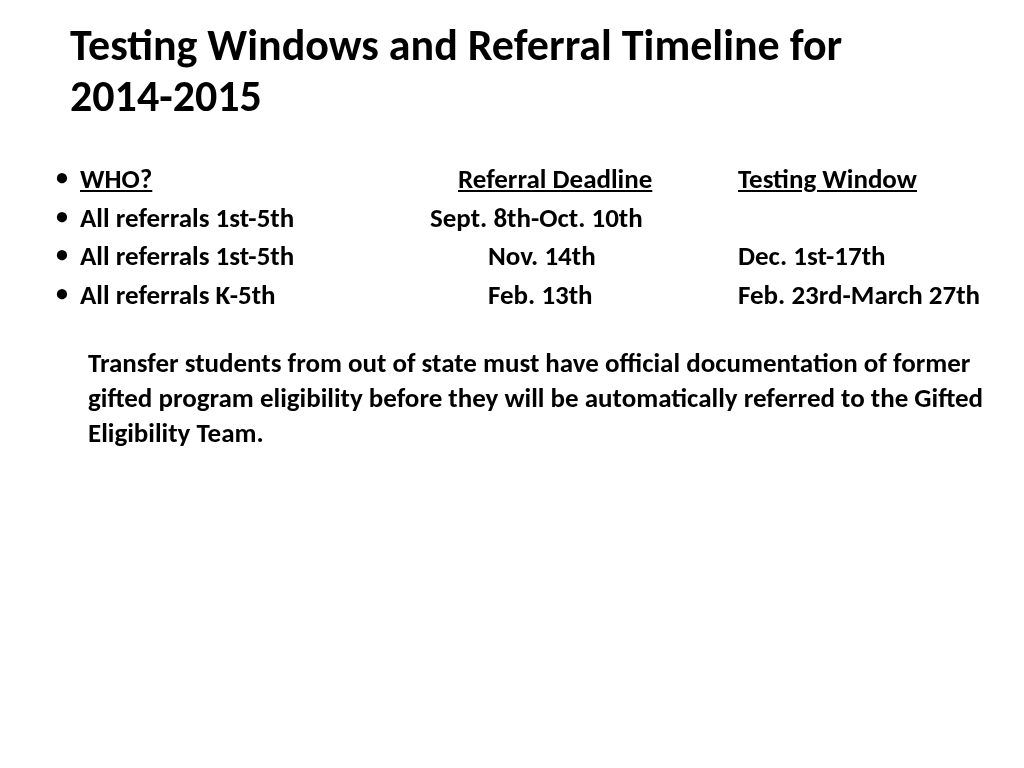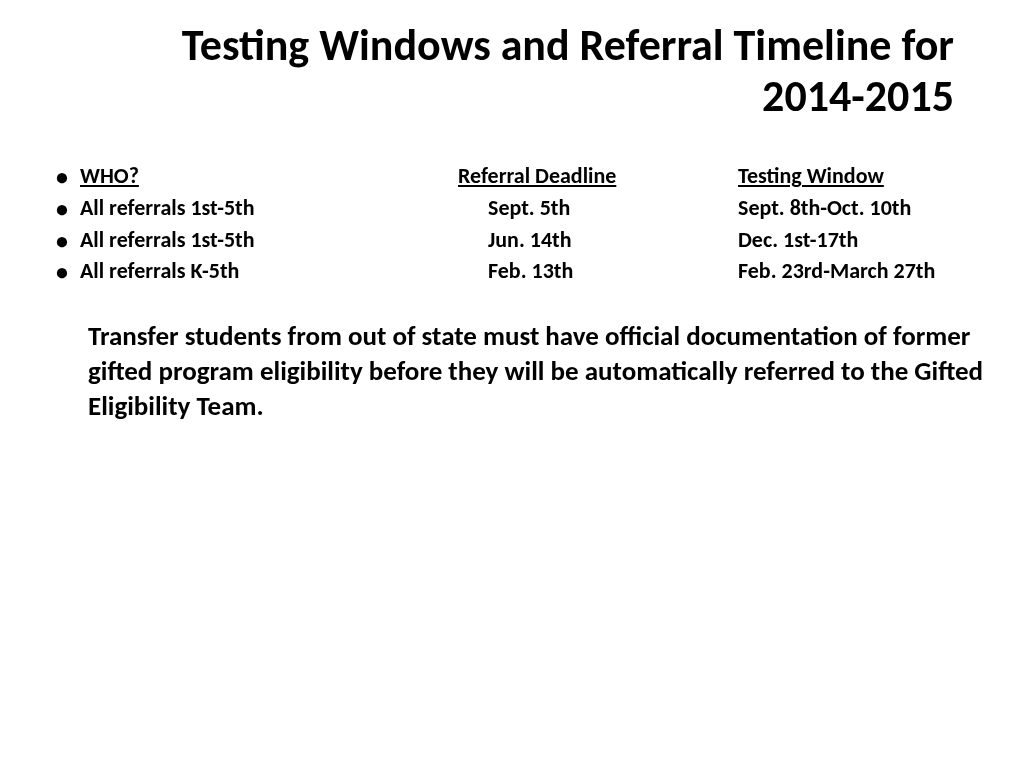--- a/index.html
+++ b/index.html
@@ -14,37 +14,37 @@
       font-family: Calibri, Arial, sans-serif;
       color: #000000;
       overflow: hidden;
     }
     .slide {
       width: 100%;
       height: 100%;
       padding: 20px 30px;
     }
     .title {
-      text-align: right;
+      text-align: left;
       font-size: 44px;
       font-weight: bold;
       line-height: 1.15;
       margin-bottom: 40px;
       padding: 0 40px;
     }
     .content {
       padding-left: 20px;
     }
     ul {
       list-style: none;
     }
     li {
       position: relative;
       padding-left: 30px;
-      font-size: 22px;
+      font-size: 27px;
       font-weight: bold;
       line-height: 1.35;
       margin-bottom: 2px;
     }
     li::before {
       content: "•";
       position: absolute;
       left: 6px;
       top: 0;
       font-size: 24px;
@@ -94,28 +94,27 @@
       <li>
         <div class="row header-row">
           <span class="col1">WHO?</span>
           <span class="col2">Referral Deadline</span>
           <span class="col3">Testing Window</span>
         </div>
       </li>
       <li>
         <div class="row data-row">
           <span class="col1">All referrals 1st-5th</span>
-          <span class="col2">Sept. 5th</span>
           <span class="col3">Sept. 8th-Oct. 10th</span>
         </div>
       </li>
       <li>
         <div class="row data-row">
           <span class="col1">All referrals 1st-5th</span>
-          <span class="col2">Jun. 14th</span>
+          <span class="col2">Nov. 14th</span>
           <span class="col3">Dec. 1st-17th</span>
         </div>
       </li>
       <li>
         <div class="row data-row">
           <span class="col1">All referrals K-5th</span>
           <span class="col2">Feb. 13th</span>
           <span class="col3">Feb. 23rd-March 27th</span>
         </div>
       </li>

